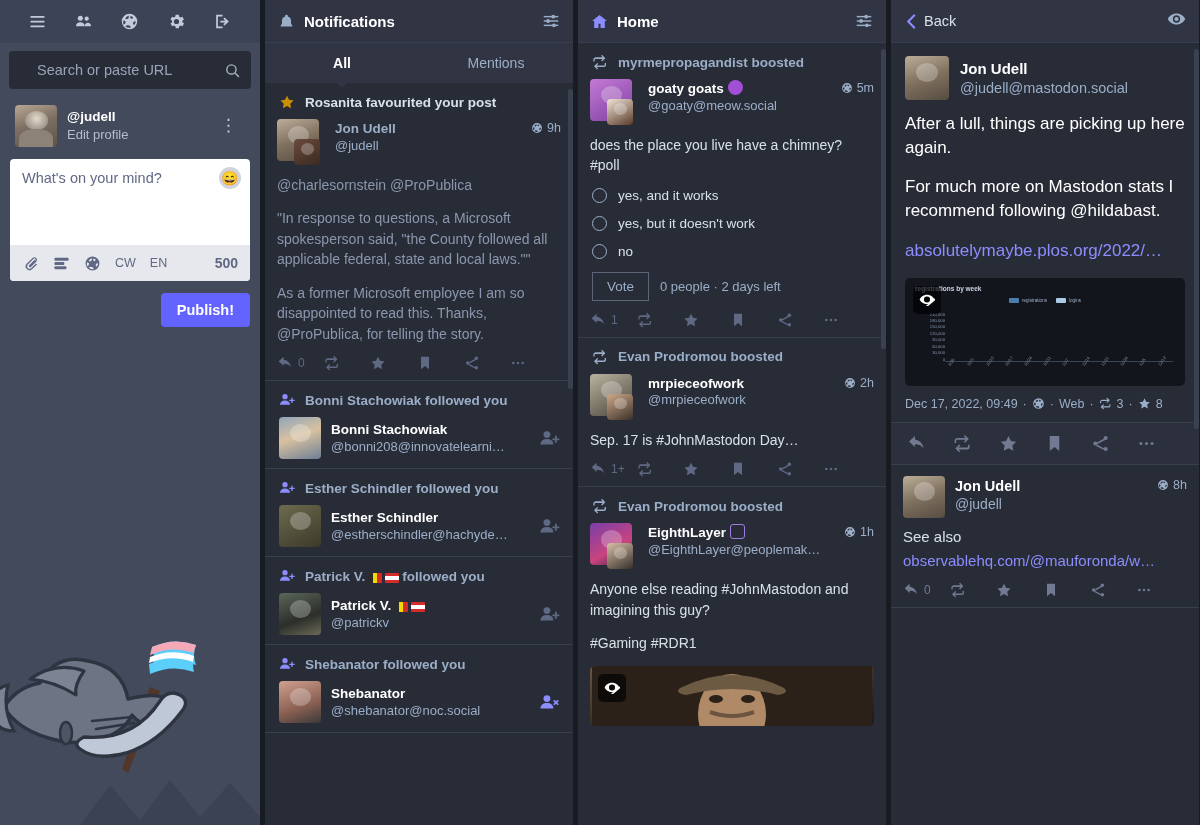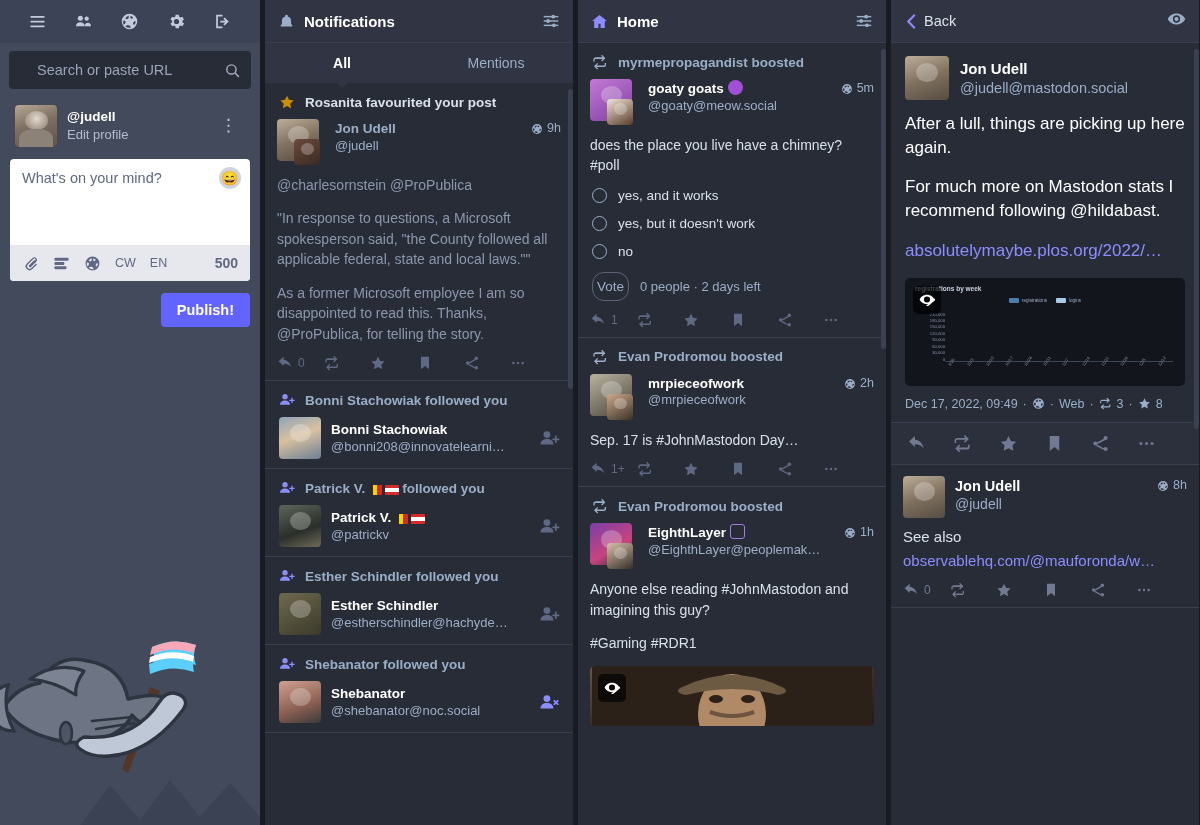--- a/index.html
+++ b/index.html
@@ -162,21 +162,21 @@
     width: 42px; height: 42px; border-radius: 4px; overflow: hidden; position: relative;
   }
   .avatar.small {
     width: 26px; height: 26px; position: absolute;
     left: 17px; top: 20px; border-radius: 4px;
   }
   .names { flex: 1; min-width: 0; line-height: 1.3; padding-top: 1px; }
   .disp-name { color: #fff; font-size: 13.5px; font-weight: bold; white-space: nowrap; overflow: hidden; text-overflow: ellipsis; }
   .disp-name.dim { color: #9baec8; }
   .acct-name { color: #9baec8; font-size: 13px; white-space: nowrap; overflow: hidden; text-overflow: ellipsis; }
-  .meta-time { color: #9baec8; font-size: 12.5px; display: flex; align-items: flex-end; gap: 4px; flex: 0 0 auto; padding-top: 2px; }
+  .meta-time { color: #9baec8; font-size: 12.5px; display: flex; align-items: center; gap: 4px; flex: 0 0 auto; padding-top: 2px; }
   .meta-time svg { width: 12px; height: 12px; fill: #9baec8; }
 
   .status-body { color: #d9e1e8; font-size: 14px; line-height: 1.46; }
   .status-body.dim { color: #8b97ad; }
   .status-body p { margin-bottom: 13px; }
   .status-body p:last-child { margin-bottom: 0; }
 
   .actions { display: flex; align-items: center; margin-top: 11px; padding-right: 4px; }
   .action { flex: 1; display: flex; align-items: center; gap: 5px; color: #606984; cursor: pointer; }
   .action svg { width: 16px; height: 16px; fill: #606984; }
@@ -191,21 +191,21 @@
   .follow-btn svg { width: 21px; height: 18px; }
 
   
   .poll { margin-top: 12px; }
   .poll-opt { display: flex; align-items: center; gap: 11px; margin-bottom: 13px; padding-left: 2px; }
   .radio { width: 15px; height: 15px; border: 1.5px solid #9baec8; border-radius: 50%; flex: 0 0 15px; }
   .poll-opt span { color: #d9e1e8; font-size: 13.5px; }
   .poll-footer { display: flex; align-items: center; gap: 11px; margin-top: 2px; padding-left: 2px; }
   .vote-btn {
     background: transparent; border: 1px solid #5d6478; color: #9baec8;
-    border-radius: 12px; padding: 6px 4px; font-size: 13.5px; cursor: pointer;
+    border-radius: 0; padding: 6px 14px; font-size: 13.5px; cursor: pointer;
     font-family: "Liberation Sans", sans-serif;
   }
   .poll-stats { color: #9baec8; font-size: 13px; }
 
   
   .back-head {
     height: 43px; flex: 0 0 43px; background: #313543;
     display: flex; align-items: center; padding: 0 13px;
     border-bottom: 1px solid #393f4f;
   }
@@ -526,62 +526,62 @@
 
       <div class="notif">
         <div class="notif-head">
           <span class="nh-ico">
             <svg viewBox="0 0 24 24">
                 <circle cx="9" cy="7" r="4" fill="#8c8dff"></circle>
                 <path d="M1.5 19c0-4 3.4-6.4 7.5-6.4s7.5 2.4 7.5 6.4z" fill="#8c8dff"></path>
                 <path d="M18.4 8.6h2v3h3v2h-3v3h-2v-3h-3v-2h3z" fill="#8c8dff"></path>
               </svg>
           </span>
+          <span class="nh-text dim">Esther Schindler followed you</span>
+        </div>
+        <div class="follow-row">
+          <div class="avatar av-esther av-face"></div>
+          <div class="names">
+            <div class="disp-name">Esther Schindler</div>
+            <div class="acct-name">@estherschindler@hachyde…</div>
+          </div>
+          <div class="follow-btn">
+            <svg viewBox="0 0 24 21">
+                <circle cx="9" cy="6.5" r="4" fill="#606984"></circle>
+                <path d="M1.5 18c0-4 3.4-6.2 7.5-6.2s7.5 2.2 7.5 6.2z" fill="#606984"></path>
+                <path d="M18.4 8h2v3h3v2h-3v3h-2v-3h-3v-2h3z" fill="#606984"></path>
+              </svg>
+          </div>
+        </div>
+      </div>
+
+      <div class="notif">
+        <div class="notif-head">
+          <span class="nh-ico">
+            <svg viewBox="0 0 24 24">
+                <circle cx="9" cy="7" r="4" fill="#8c8dff"></circle>
+                <path d="M1.5 19c0-4 3.4-6.4 7.5-6.4s7.5 2.4 7.5 6.4z" fill="#8c8dff"></path>
+                <path d="M18.4 8.6h2v3h3v2h-3v3h-2v-3h-3v-2h3z" fill="#8c8dff"></path>
+              </svg>
+          </span>
           <span class="nh-text dim">
             <span>Patrick V.</span><span class="flagpair">
                 <i class="flag flag-be"></i>
                 <i class="flag flag-at"></i>
               </span><span>followed you</span>
           </span>
         </div>
         <div class="follow-row">
           <div class="avatar av-patrick av-face"></div>
           <div class="names">
             <div class="disp-name"><span>Patrick V.</span><span class="flagpair">
                   <i class="flag flag-be"></i>
                   <i class="flag flag-at"></i>
                 </span></div>
             <div class="acct-name">@patrickv</div>
-          </div>
-          <div class="follow-btn">
-            <svg viewBox="0 0 24 21">
-                <circle cx="9" cy="6.5" r="4" fill="#606984"></circle>
-                <path d="M1.5 18c0-4 3.4-6.2 7.5-6.2s7.5 2.2 7.5 6.2z" fill="#606984"></path>
-                <path d="M18.4 8h2v3h3v2h-3v3h-2v-3h-3v-2h3z" fill="#606984"></path>
-              </svg>
-          </div>
-        </div>
-      </div>
-
-      <div class="notif">
-        <div class="notif-head">
-          <span class="nh-ico">
-            <svg viewBox="0 0 24 24">
-                <circle cx="9" cy="7" r="4" fill="#8c8dff"></circle>
-                <path d="M1.5 19c0-4 3.4-6.4 7.5-6.4s7.5 2.4 7.5 6.4z" fill="#8c8dff"></path>
-                <path d="M18.4 8.6h2v3h3v2h-3v3h-2v-3h-3v-2h3z" fill="#8c8dff"></path>
-              </svg>
-          </span>
-          <span class="nh-text dim">Esther Schindler followed you</span>
-        </div>
-        <div class="follow-row">
-          <div class="avatar av-esther av-face"></div>
-          <div class="names">
-            <div class="disp-name">Esther Schindler</div>
-            <div class="acct-name">@estherschindler@hachyde…</div>
           </div>
           <div class="follow-btn">
             <svg viewBox="0 0 24 21">
                 <circle cx="9" cy="6.5" r="4" fill="#606984"></circle>
                 <path d="M1.5 18c0-4 3.4-6.2 7.5-6.2s7.5 2.2 7.5 6.2z" fill="#606984"></path>
                 <path d="M18.4 8h2v3h3v2h-3v3h-2v-3h-3v-2h3z" fill="#606984"></path>
               </svg>
           </div>
         </div>
       </div>

